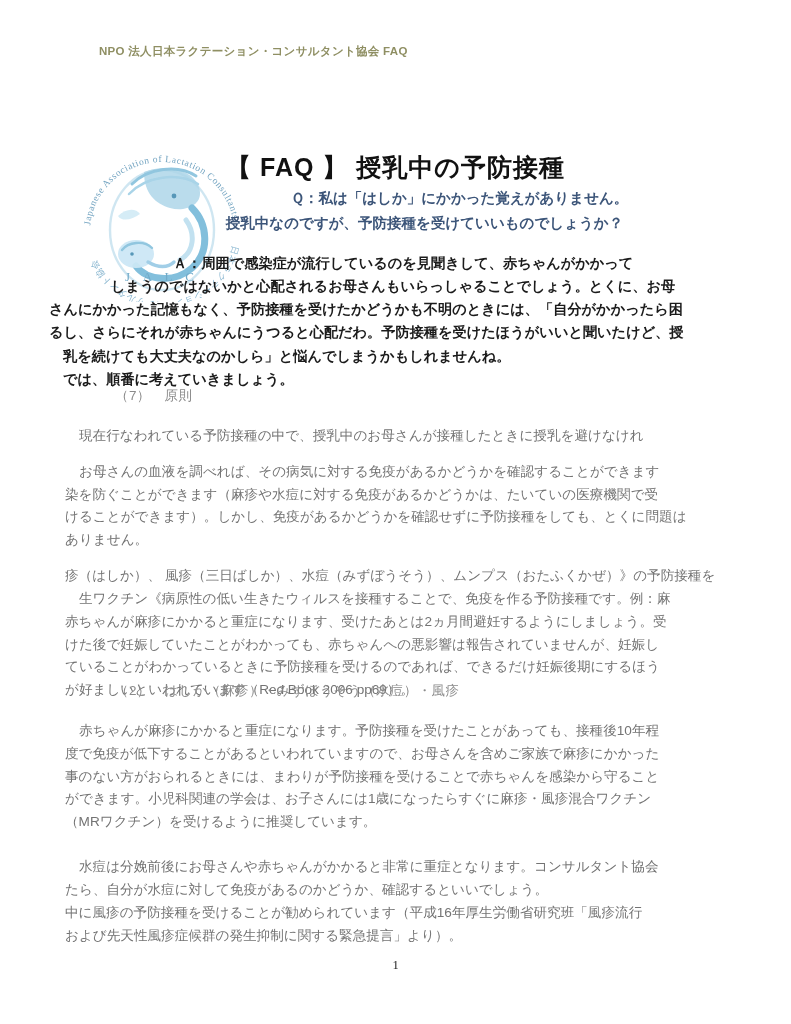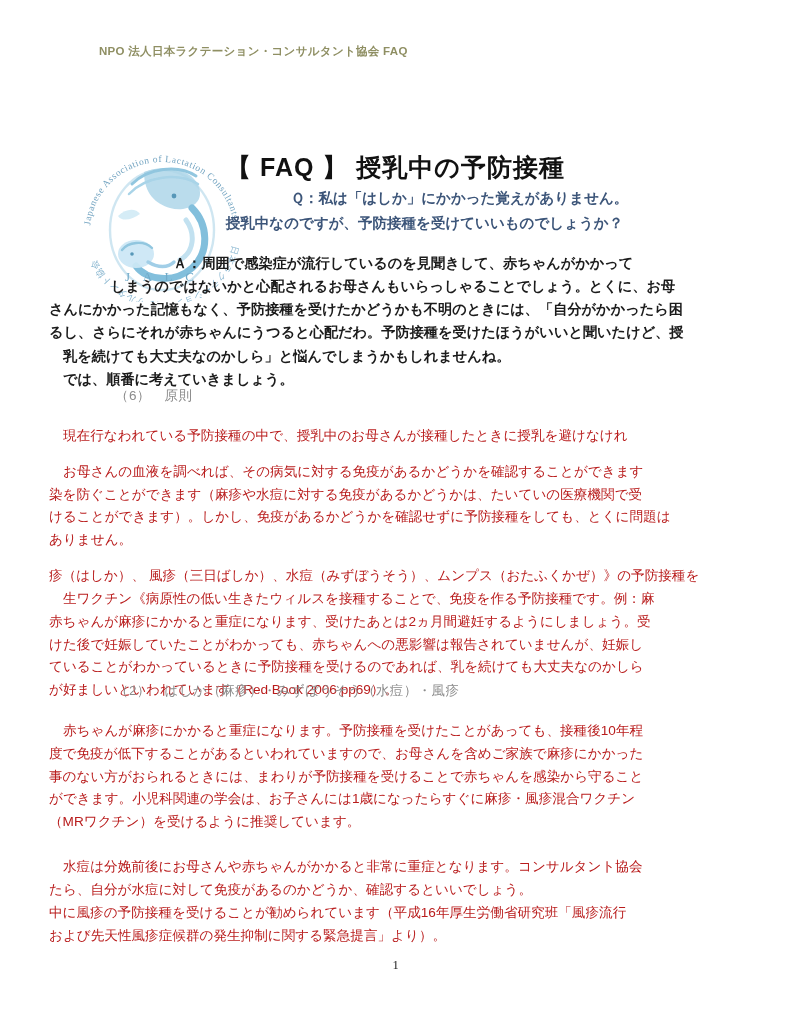--- a/index.html
+++ b/index.html
@@ -108,22 +108,22 @@
     color: #8b8b8b;
     font-weight: normal;
     letter-spacing: 0.4px;
     padding-left: 66px;
     margin-bottom: 20px;
     white-space: nowrap;
   }
   .para {
     font-size: 13.6px;
     line-height: 1.68;
-    color: #b91c1c;
-    margin: 0 0 13px 0;
+    color: #737373;
+    margin: 0 0 13px 16px;
   }
   .para .line { display: block; white-space: nowrap; }
   .para .line.indent { padding-left: 14px; }
 
   #section-1 { top: 387px; }
   #section-2 { top: 682px; }
 
   
   .page-number {
     position: absolute;
@@ -189,39 +189,39 @@
   <div class="answer">
     <span class="aline a1">Ａ：周囲で感染症が流行しているのを見聞きして、赤ちゃんがかかって</span>
     <span class="aline a2">しまうのではないかと心配されるお母さんもいらっしゃることでしょう。とくに、お母</span>
     <span class="aline a3">さんにかかった記憶もなく、予防接種を受けたかどうかも不明のときには、「自分がかかったら困</span>
     <span class="aline a4">るし、さらにそれが赤ちゃんにうつると心配だわ。予防接種を受けたほうがいいと聞いたけど、授</span>
     <span class="aline a5">乳を続けても大丈夫なのかしら」と悩んでしまうかもしれませんね。</span>
     <span class="aline a6 indent" style="padding-left:14px">では、順番に考えていきましょう。</span>
   </div>
 
   <section class="section" id="section-1">
-    <div class="section-heading">（6）　原則</div>
+    <div class="section-heading">（7）　原則</div>
 
     <p class="para">
       <span class="line indent">現在行なわれている予防接種の中で、授乳中のお母さんが接種したときに授乳を避けなけれ</span>
     </p>
 
     <p class="para">
       <span class="line indent">お母さんの血液を調べれば、その病気に対する免疫があるかどうかを確認することができます</span>
       <span class="line">染を防ぐことができます（麻疹や水痘に対する免疫があるかどうかは、たいていの医療機関で受</span>
       <span class="line">けることができます）。しかし、免疫があるかどうかを確認せずに予防接種をしても、とくに問題は</span>
       <span class="line">ありません。</span>
     </p>
 
     <p class="para">
       <span class="line">疹（はしか）、 風疹（三日ばしか）、水痘（みずぼうそう）、ムンプス（おたふくかぜ）》の予防接種を</span>
       <span class="line indent">生ワクチン《病原性の低い生きたウィルスを接種することで、免疫を作る予防接種です。例：麻</span>
       <span class="line">赤ちゃんが麻疹にかかると重症になります、受けたあとは2ヵ月間避妊するようにしましょう。受</span>
       <span class="line">けた後で妊娠していたことがわかっても、赤ちゃんへの悪影響は報告されていませんが、妊娠し</span>
-      <span class="line">ていることがわかっているときに予防接種を受けるのであれば、乳を続けても大丈夫なのかしら</span>
+      <span class="line">ていることがわかっているときに予防接種を受けるのであれば、できるだけ妊娠後期にするほう</span>
       <span class="line">が好ましいといわれています（Red Book 2006 pp69）。</span>
     </p>
   </section>
 
   <section class="section" id="section-2">
     <div class="section-heading">（2）　はしか（麻疹）・みずぼうそう（水痘）・風疹</div>
 
     <p class="para">
       <span class="line indent">赤ちゃんが麻疹にかかると重症になります。予防接種を受けたことがあっても、接種後10年程</span>
       <span class="line">度で免疫が低下することがあるといわれていますので、お母さんを含めご家族で麻疹にかかった</span>

